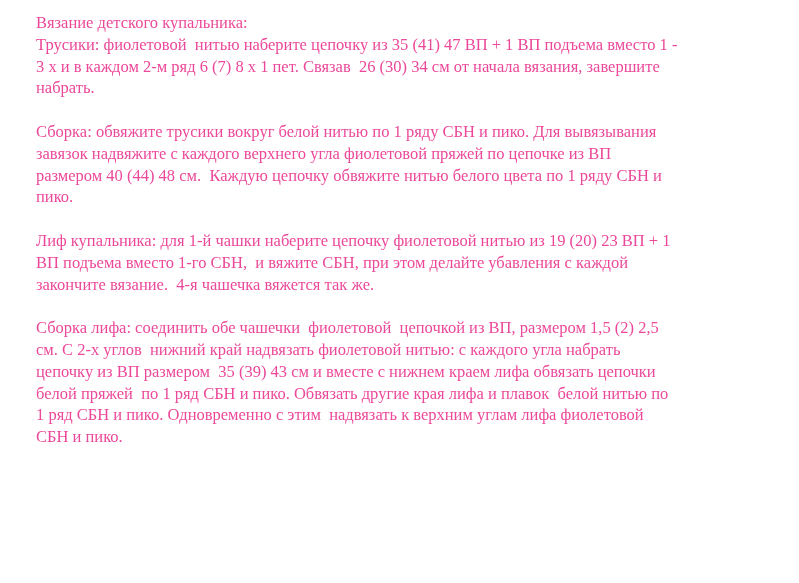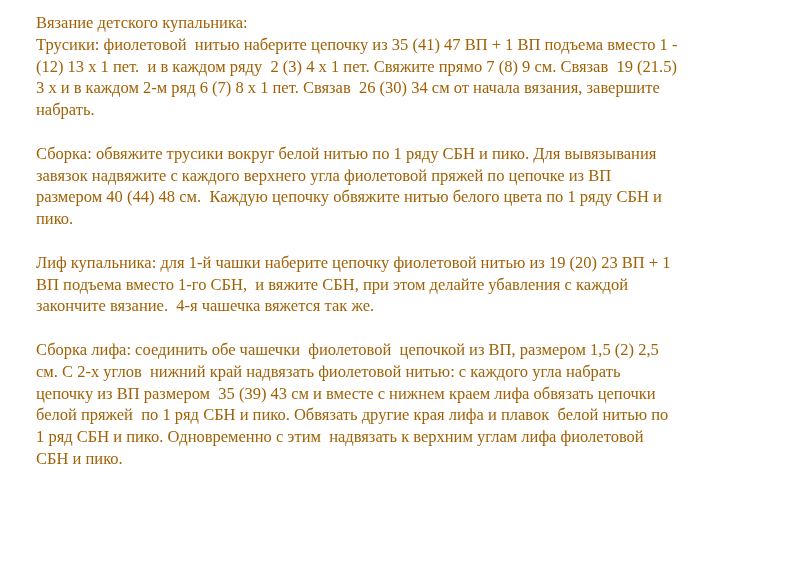--- a/index.html
+++ b/index.html
@@ -12,38 +12,37 @@
     height: 583px;
     overflow: hidden;
   }
   .doc {
     box-sizing: border-box;
     width: 799px;
     padding: 12px 24px 0 36px;
     font-family: "Liberation Serif", "DejaVu Serif", serif;
     font-size: 16.5px;
     line-height: 21.8px;
-    color: #a16207;
+    color: #ec4899;
   }
   .para {
     margin: 0 0 21.8px 0;
   }
   .line {
     white-space: pre;
   }
 </style>
 </head>
 <body>
 
 <div class="doc">
 
   <div class="para">
     <div class="line">Вязание детского купальника:</div>
     <div class="line">Трусики: фиолетовой  нитью наберите цепочку из 35 (41) 47 ВП + 1 ВП подъема вместо 1 -</div>
-    <div class="line">(12) 13 х 1 пет.  и в каждом ряду  2 (3) 4 х 1 пет. Свяжите прямо 7 (8) 9 см. Связав  19 (21.5)</div>
     <div class="line">3 х и в каждом 2-м ряд 6 (7) 8 х 1 пет. Связав  26 (30) 34 см от начала вязания, завершите</div>
     <div class="line">набрать.</div>
   </div>
 
   <div class="para">
     <div class="line">Сборка: обвяжите трусики вокруг белой нитью по 1 ряду СБН и пико. Для вывязывания</div>
     <div class="line">завязок надвяжите с каждого верхнего угла фиолетовой пряжей по цепочке из ВП</div>
     <div class="line">размером 40 (44) 48 см.  Каждую цепочку обвяжите нитью белого цвета по 1 ряду СБН и</div>
     <div class="line">пико.</div>
   </div>

